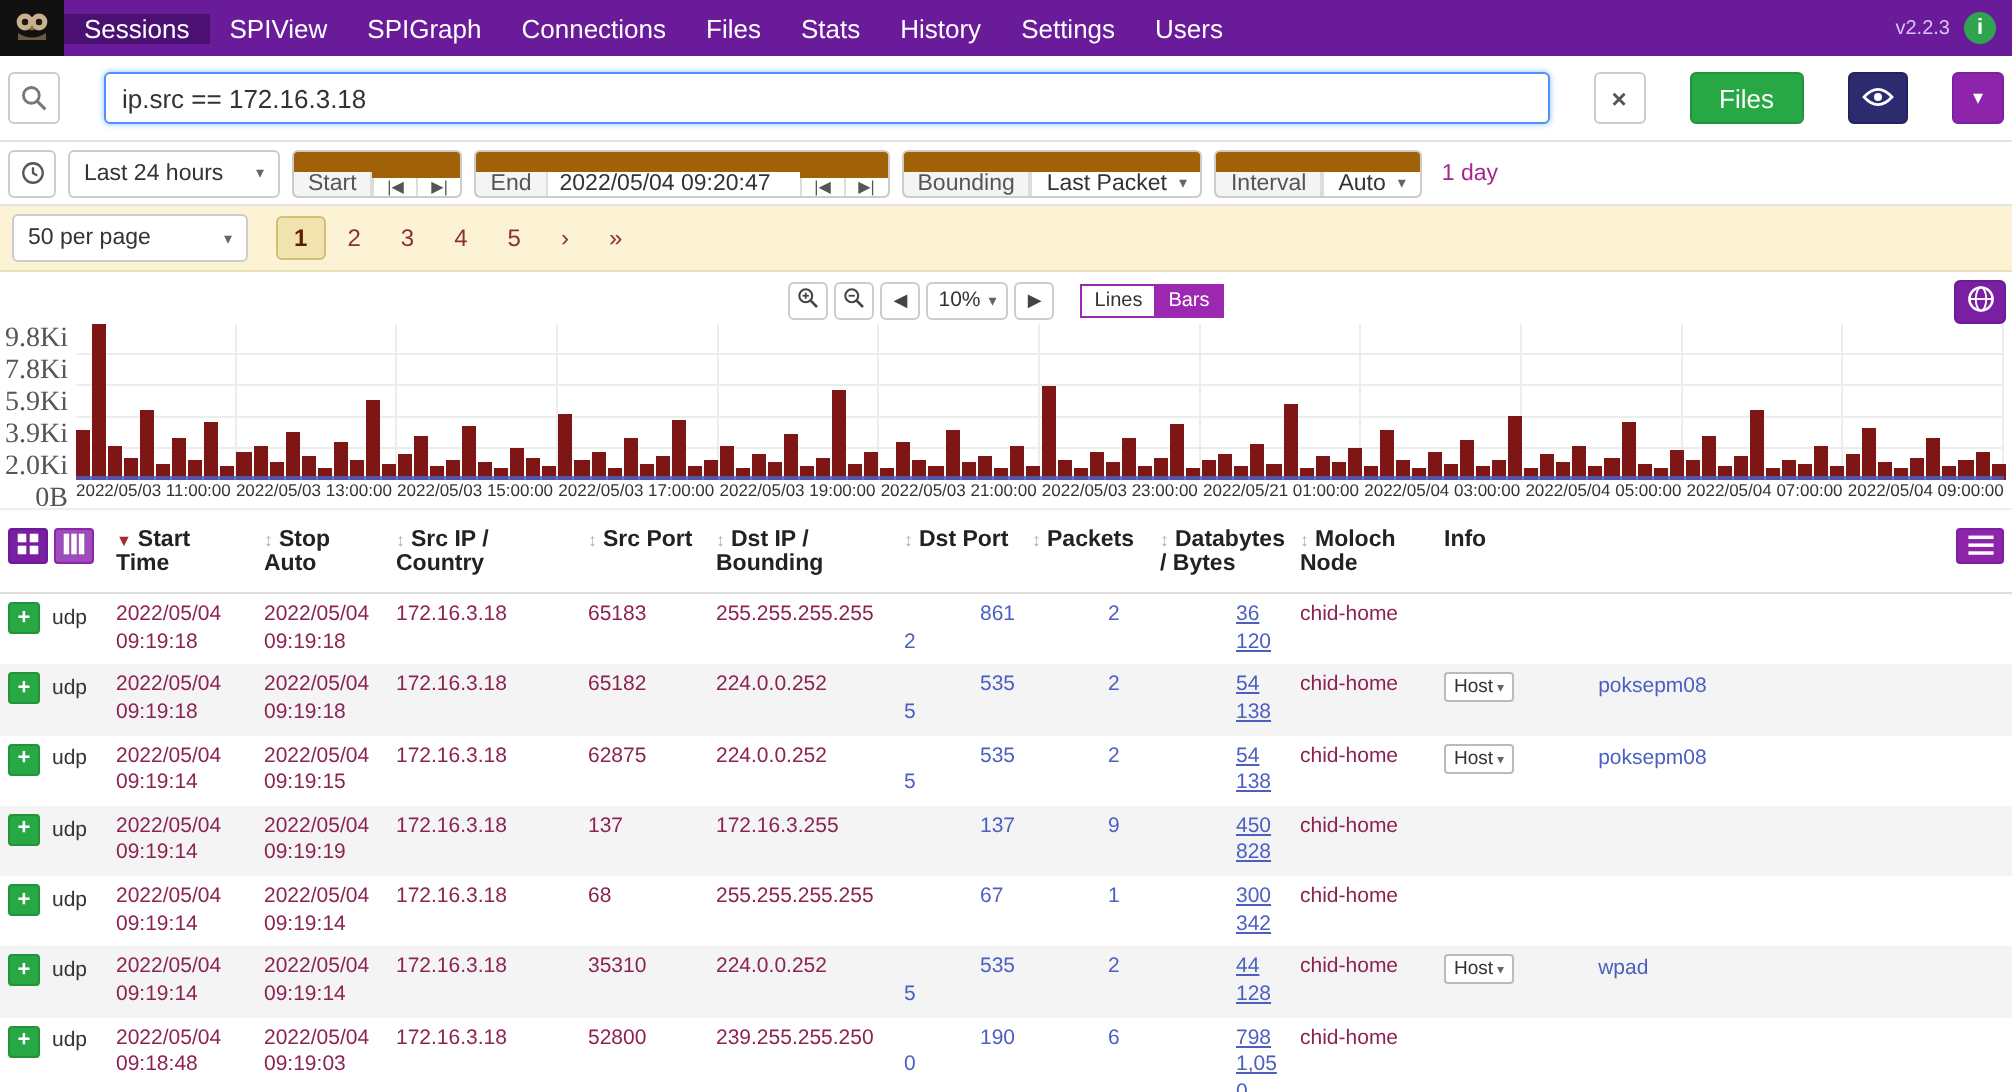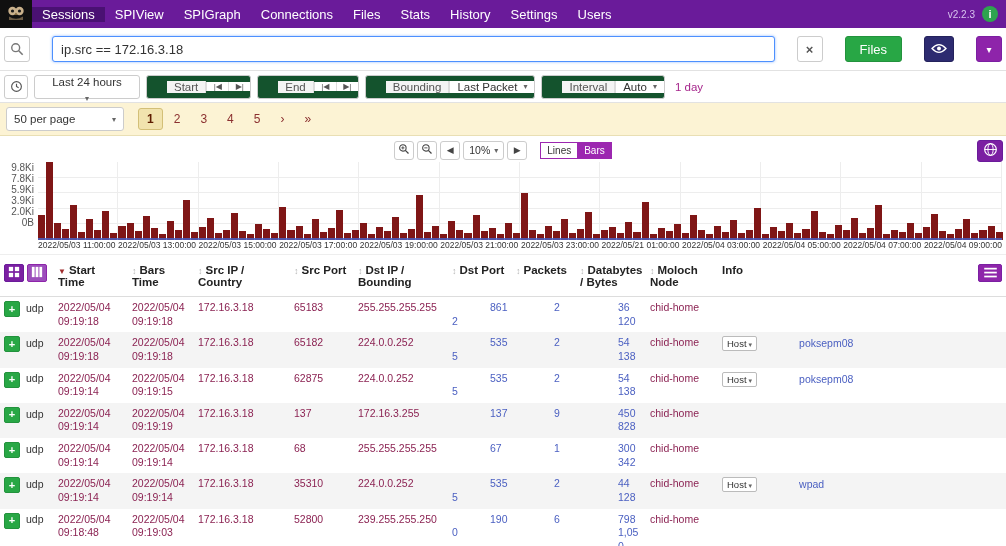--- a/index.html
+++ b/index.html
@@ -30,23 +30,23 @@
   .eye-btn { width:30px; height:26px; background:#2d2b70; border:1px solid #24225c; border-radius:3px;
     display:flex; align-items:center; justify-content:center; cursor:pointer; }
   .dd-btn { width:26px; height:26px; background:#8e24aa; border:1px solid #7b1fa2; border-radius:3px;
     color:#fff; font-size:10px; cursor:pointer; }
 
   
   .time-row { display:flex; align-items:center; gap:6px; padding:3px 4px; border-bottom:1px solid #e2e2e2; height:32px; }
   .icon-box.sm { width:24px; height:24px; }
   .select { display:flex; align-items:center; justify-content:space-between; gap:6px; height:24px;
     border:1px solid #ccc; border-radius:3px; background:#fff; padding:0 7px; font-size:11.5px; cursor:pointer; }
-  .qrange { width:106px;flex-direction:column; }
+  .qrange { width:106px; }
   .sel-caret { font-size:8px; color:#666; }
-  .igroup { display:flex; align-items:center; height:24px; border:1px solid #ccc; border-radius:3px; overflow:hidden; background:#14532d;padding-left:20px; }
+  .igroup { display:flex; align-items:flex-end; height:24px; border:1px solid #ccc; border-radius:3px; overflow:hidden; background:#a16207; }
   .glabel { display:flex; align-items:center; padding:0 7px; background:#f4f4f4; border-right:1px solid #ddd; color:#555; font-size:11.5px; }
   .ginput { width:126px; border:none; padding:0 6px; font-size:11.5px; color:#333; font-family:inherit; outline:none; }
   .gbtn { width:22px; border:none; border-left:1px solid #ddd; background:#fff; color:#555; font-size:8px; cursor:pointer; }
   .gsel { border:none; border-left:1px solid #ddd; border-radius:0; height:auto; }
   .duration { color:#a6268c; font-size:11.5px; margin-left:4px; }
 
   
   .page-row { display:flex; align-items:center; gap:14px; background:#fcf3d4; border-bottom:1px solid #e9dfb4; padding:4px 6px; height:33px; }
   .per-page { width:118px; }
   .pages { display:flex; align-items:center; gap:2px; }
@@ -60,22 +60,22 @@
   .sbtn { height:19px; min-width:20px; border:1px solid #ccc; background:#fff; border-radius:3px;
     display:flex; align-items:center; justify-content:center; font-size:9px; color:#444; cursor:pointer; padding:0 3px; }
   .zoom-select { height:19px; padding:0 5px; font-size:10.5px; gap:4px; }
   .btn-group { display:flex; margin-left:10px; }
   .tbtn { border:1px solid #9c27b0; background:#fff; color:#333; font-size:10px; padding:2px 6px; cursor:pointer; }
   .tbtn + .tbtn { margin-left:-1px; }
   .tbtn.active { background:#9c27b0; color:#fff; }
   .globe-btn { position:absolute; right:3px; top:4px; width:26px; height:22px; background:#7b1fa2;
     border:1px solid #6a1b9a; border-radius:3px; display:flex; align-items:center; justify-content:center; cursor:pointer; }
   .chart-area { display:flex; margin-top:1px; }
-  .y-axis { width:38px; height:78px; display:flex; flex-direction:column; justify-content:flex-start;
-    align-items:flex-end; padding-right:4px; font-size:10px; color:#555; }
+  .y-axis { width:38px; height:78px; display:flex; flex-direction:column; justify-content:space-between;
+    align-items:flex-end; padding-right:4px; font-size:14px; color:#555;font-family:Liberation Serif, serif; }
   .plot { position:relative; flex:1; height:78px; margin-right:4px;
     background:
       repeating-linear-gradient(to right, transparent 0, transparent calc(8.3333% - 1px), #ededed calc(8.3333% - 1px), #ededed 8.3333%),
       repeating-linear-gradient(to bottom, transparent 0, transparent calc(20% - 1px), #ededed calc(20% - 1px), #ededed 20%);
     cursor:crosshair; }
   .plot::after { content:""; position:absolute; left:0; right:0; bottom:0; height:2px; background:#4a5fc1; opacity:.85; }
   .bars { position:absolute; inset:0; display:flex; align-items:flex-end; gap:1px; }
   .bar { flex:1; background:#7f1616; min-width:1px; }
   .x-axis { display:flex; justify-content:space-between; margin-left:38px; margin-right:4px;
     font-size:8.5px; color:#333; height:12px; overflow:hidden; white-space:nowrap; }
@@ -91,21 +91,21 @@
   .pbtn { width:20px; height:18px; border-radius:2px; border:1px solid #6a1b9a; background:#7b1fa2;
     display:inline-flex; align-items:center; justify-content:center; cursor:pointer; margin-right:3px; padding:0; }
   .pbtn.alt { background:#9c4dbb; border-color:#8e24aa; }
   .menu-btn { position:absolute; right:4px; top:5px; width:24px; height:18px; background:#8e24aa;
     border:1px solid #7b1fa2; border-radius:2px; display:flex; align-items:center; justify-content:center; cursor:pointer; }
   .session-table tbody td { font-size:10.5px; padding:4px; vertical-align:top; line-height:1.3; word-wrap:break-word; }
   .session-table tbody tr:nth-child(even) { background:#f4f4f4; }
   .val { text-decoration:none; cursor:pointer; }
   .val.maroon { color:#8b2252; }
   .val.blue { color:#4a5fc1;padding-left:38px; }
-  .val.block { display:block; }
+  .val.block { display:block;text-decoration:underline; }
   .td-actions { white-space:nowrap; }
   .plus-btn { width:16px; height:16px; background:#28a745; border:1px solid #23923d; border-radius:2px;
     color:#fff; font-size:11px; font-weight:bold; line-height:1; padding:0; cursor:pointer; vertical-align:middle; }
   .proto { margin-left:6px; color:#333; }
   .host-btn { border:1px solid #bbb; background:#fff; border-radius:2px; font-size:9.5px; color:#333;
     padding:1px 4px; cursor:pointer; margin-right:4px; }
   .mini-caret { font-size:7px; color:#666; margin-left:2px; }
 </style>
 </head>
 <body>
@@ -170,20 +170,21 @@
     <span>Last 24 hours</span>
     <span class="sel-caret">▾</span>
   </div>
   <div class="igroup">
     <span class="glabel">Start</span>
     <button class="gbtn">|◀</button>
     <button class="gbtn">▶|</button>
   </div>
   <div class="igroup">
     <span class="glabel">End</span>
+    <input class="ginput" value="2022/05/04 09:20:47" style="">
     <button class="gbtn">|◀</button>
     <button class="gbtn">▶|</button>
   </div>
   <div class="igroup">
     <span class="glabel">Bounding</span>
     <div class="select gsel">
       <span>Last Packet</span>
       <span class="sel-caret">▾</span>
     </div>
   </div>
@@ -424,21 +425,21 @@
               </svg></span>
         </button><button class="pbtn alt">
           <span><svg width="12" height="12" viewBox="0 0 14 14">
                 <rect x="1" y="1" width="3.2" height="12" fill="#fff"></rect>
                 <rect x="5.4" y="1" width="3.2" height="12" fill="#fff"></rect>
                 <rect x="9.8" y="1" width="3.2" height="12" fill="#fff"></rect>
               </svg></span>
         </button>
       </th>
     <th class="sorted"><span class="sort-caret">▼</span><span class="th-label">Start Time</span></th>
-        <th><span class="sort-hint">↕</span><span class="th-label">Bars Time</span></th>
+        <th><span class="sort-hint">↕</span><span class="th-label">Stop Auto</span></th>
         <th><span class="sort-hint">↕</span><span class="th-label">Src IP / Country</span></th>
         <th><span class="sort-hint">↕</span><span class="th-label">Src Port</span></th>
         <th><span class="sort-hint">↕</span><span class="th-label">Dst IP / Bounding</span></th>
         <th><span class="sort-hint">↕</span><span class="th-label">Dst Port</span></th>
         <th><span class="sort-hint">↕</span><span class="th-label">Packets</span></th>
         <th><span class="sort-hint">↕</span><span class="th-label">Databytes / Bytes</span></th>
         <th><span class="sort-hint">↕</span><span class="th-label">Moloch Node</span></th>
         <th style="position: relative;"><span class="th-label">Info</span><button class="menu-btn">
             <span><svg width="13" height="11" viewBox="0 0 16 14">
                 <rect y="1" width="16" height="2.2" fill="#fff"></rect>

